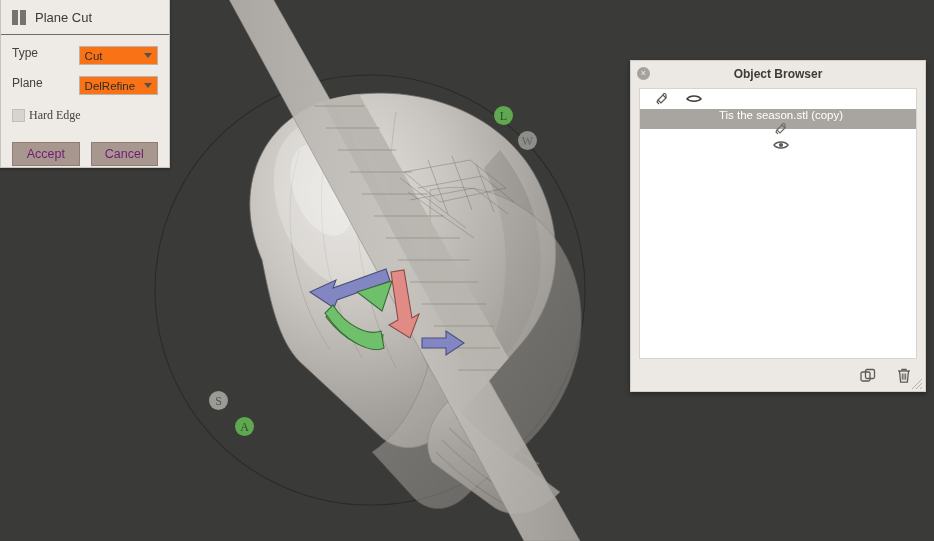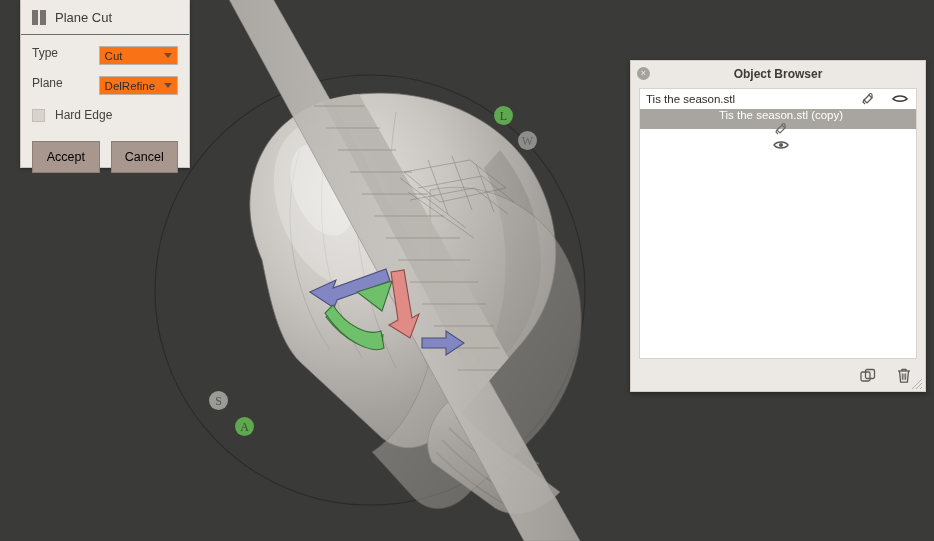--- a/index.html
+++ b/index.html
@@ -36,21 +36,21 @@
     line-height: 1;
     user-select: none;
   }
   .marker.green { background: #5fa84f; color: #2c4a26; }
   .marker.gray  { background: #9a9a96; color: #55554f; }
   .marker.gray.faint { background: #8d8d89; color: #66665f; }
 
   
   #plane-cut-panel {
     position: absolute;
-    left: 20px; top: 0;
+    left: 0; top: 0;
     width: 170px;
     height: 168px;
     background: #eeeae6;
     border: 1px solid #c9c4bf;
     border-top: none;
     box-sizing: border-box;
     box-shadow: 0 1px 3px rgba(0,0,0,.35);
   }
   #pc-title {
     height: 35px;
@@ -104,46 +104,47 @@
     position: absolute;
     right: 5px;
     width: 0; height: 0;
     border-left: 4px solid transparent;
     border-right: 4px solid transparent;
     border-top: 5px solid #55514e;
   }
   #pc-checkbox-row {
     display: flex;
     align-items: center;
-    gap: 10px;
+    gap: 4px;
     padding: 0 11px;
     margin-top: 13px;
+    font-family: Liberation Serif, serif;
   }
   .pc-checkbox {
     width: 13px; height: 13px;
     background: #d8d3cd;
     border: 1px solid #c3beb8;
     box-sizing: border-box;
   }
   .pc-check-label {
     font-size: 12px;
     color: #44403d;
   }
   #pc-buttons {
     display: flex;
     gap: 11px;
     padding: 0 11px;
     margin-top: 19px;
   }
   .pc-btn {
-    width: 68px; height: 32px;
+    width: 68px; height: 24px;
     background: #a8978f;
     border: 1px solid #8e7d75;
     box-sizing: border-box;
-    color: #000000;
+    color: #701a75;
     font-size: 12.5px;
     display: flex;
     align-items: center;
     justify-content: center;
     cursor: pointer;
   }
 
   
   #object-browser {
     position: absolute;
@@ -416,21 +417,20 @@
   <div id="object-browser">
 
     <div id="ob-title">
       <div id="ob-close">×</div>
       <span id="ob-title-text">Object Browser</span>
     </div>
 
     <div id="ob-list">
 
       <div class="ob-row">
-        <span class="name">Tis the season.stl</span>
         <span class="row-icon">
           <svg width="16" height="16" viewBox="0 0 16 16">
             <path d="M4 9 L9 4 L12 7 L7 12 Z" fill="none" stroke="#57534e" stroke-width="1.2"></path>
             <path d="M9 4 C9 2 12 2 12 4 L12 7" fill="none" stroke="#57534e" stroke-width="1.2"></path>
             <path d="M4 9 L3 11 L5 13" fill="none" stroke="#57534e" stroke-width="1.2"></path>
           </svg>
         </span>
         <span class="row-icon">
           <svg width="18" height="16" viewBox="0 0 18 16">
             <path d="M2 8 C5 4 13 4 16 8 C13 11 5 11 2 8 Z" fill="none" stroke="#3f3c39" stroke-width="1.5"></path>

